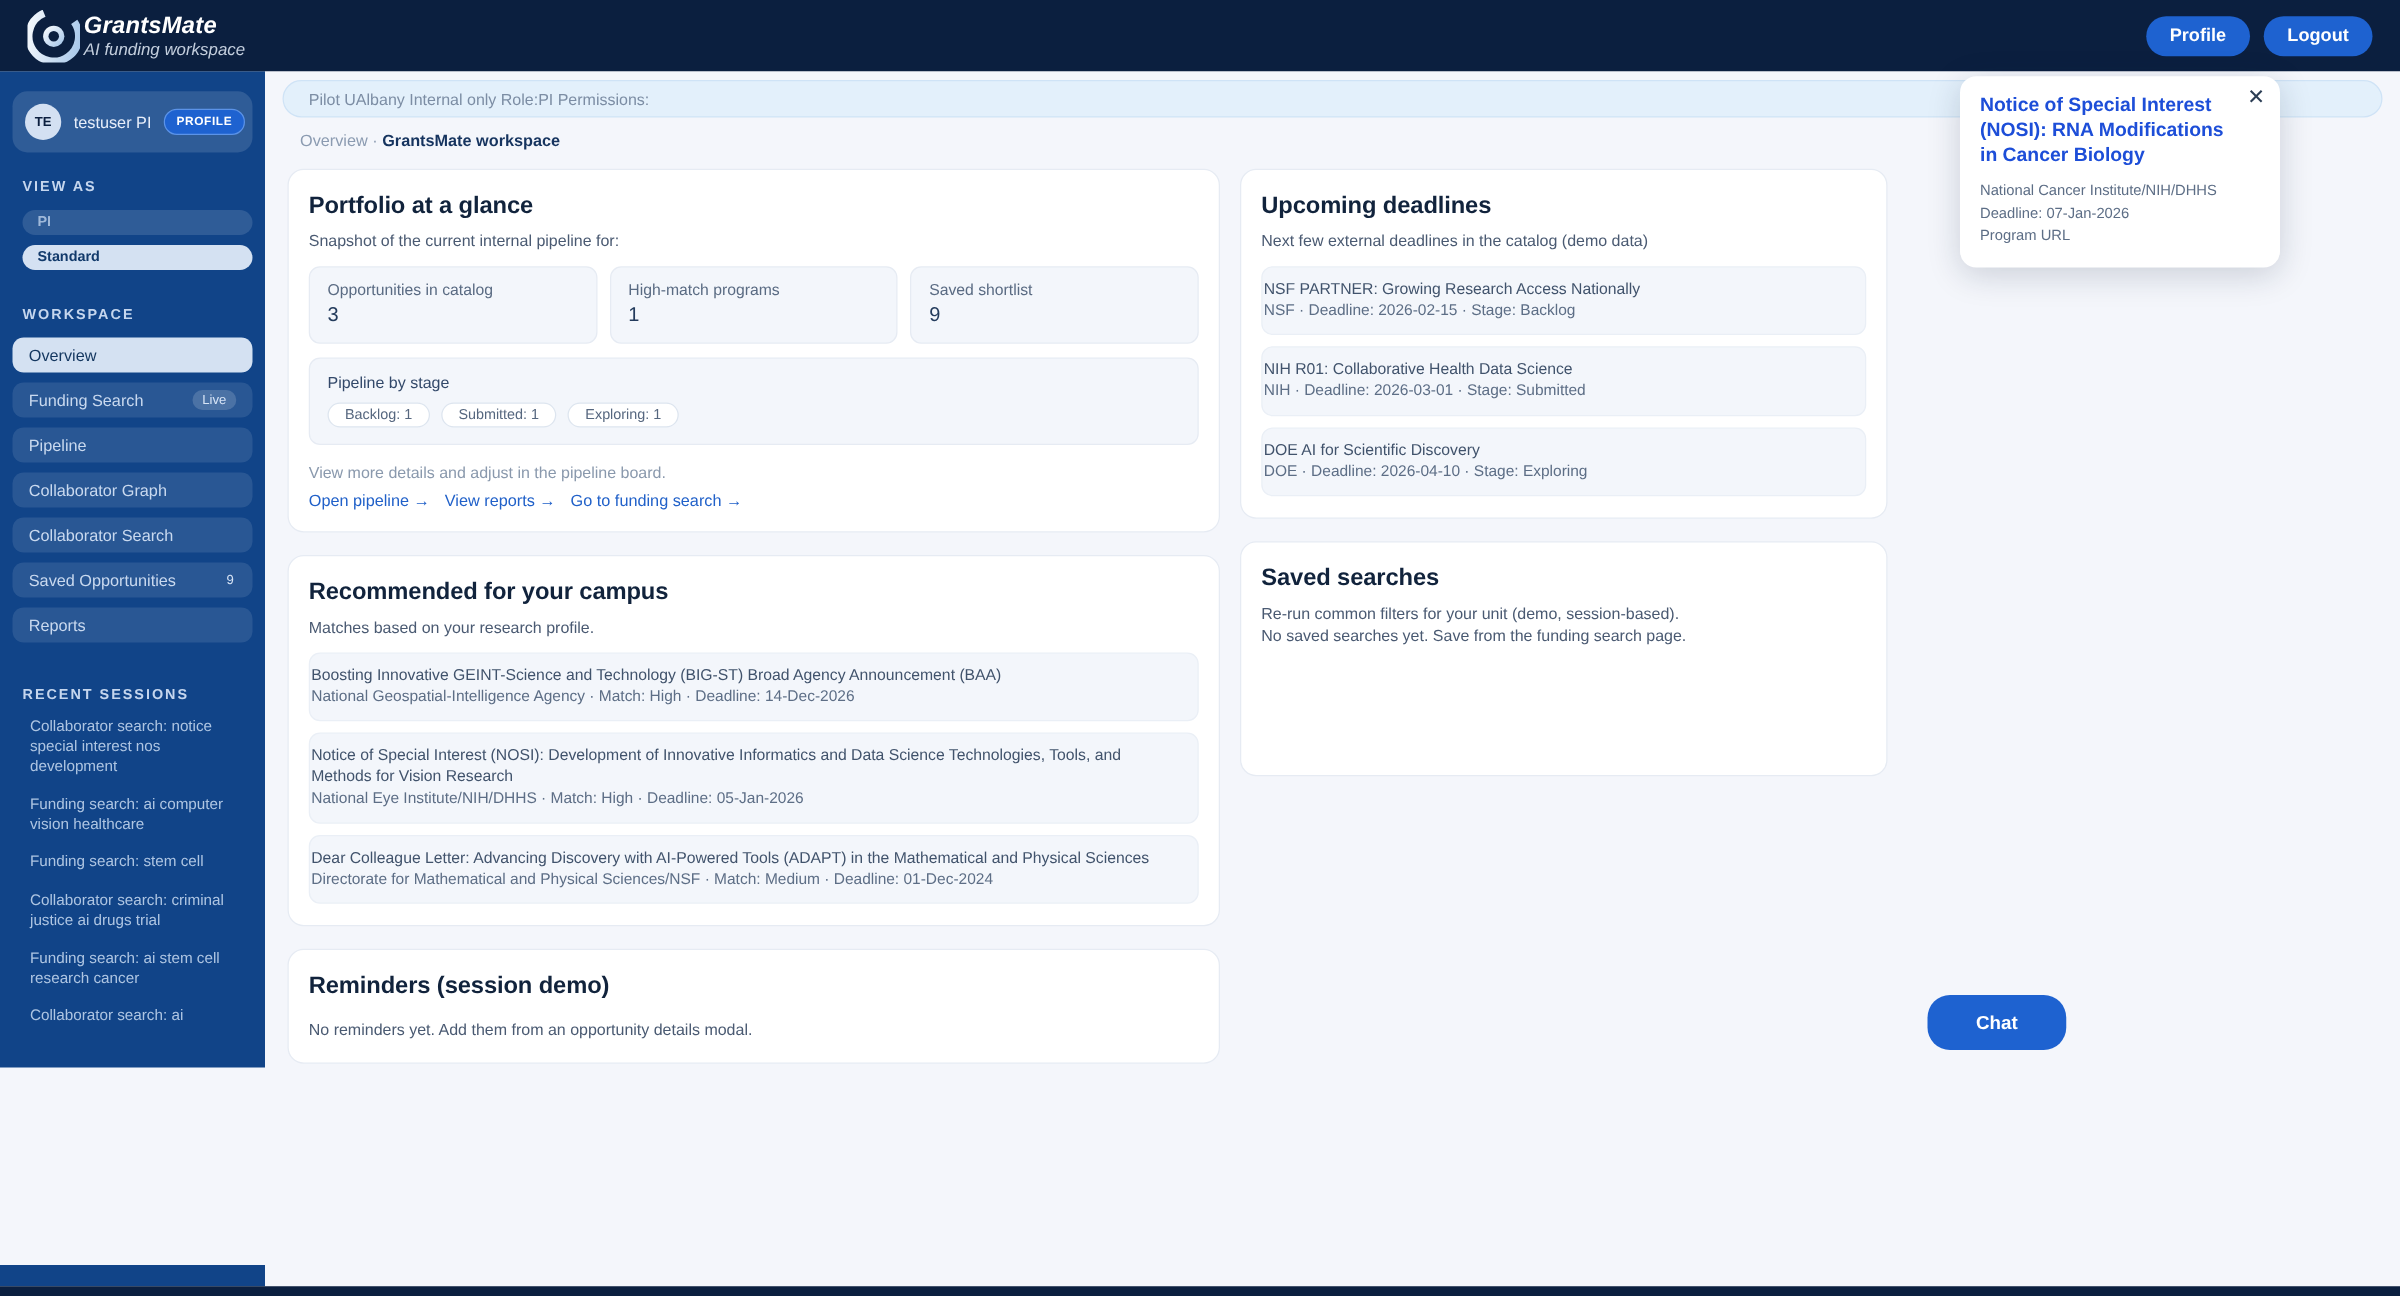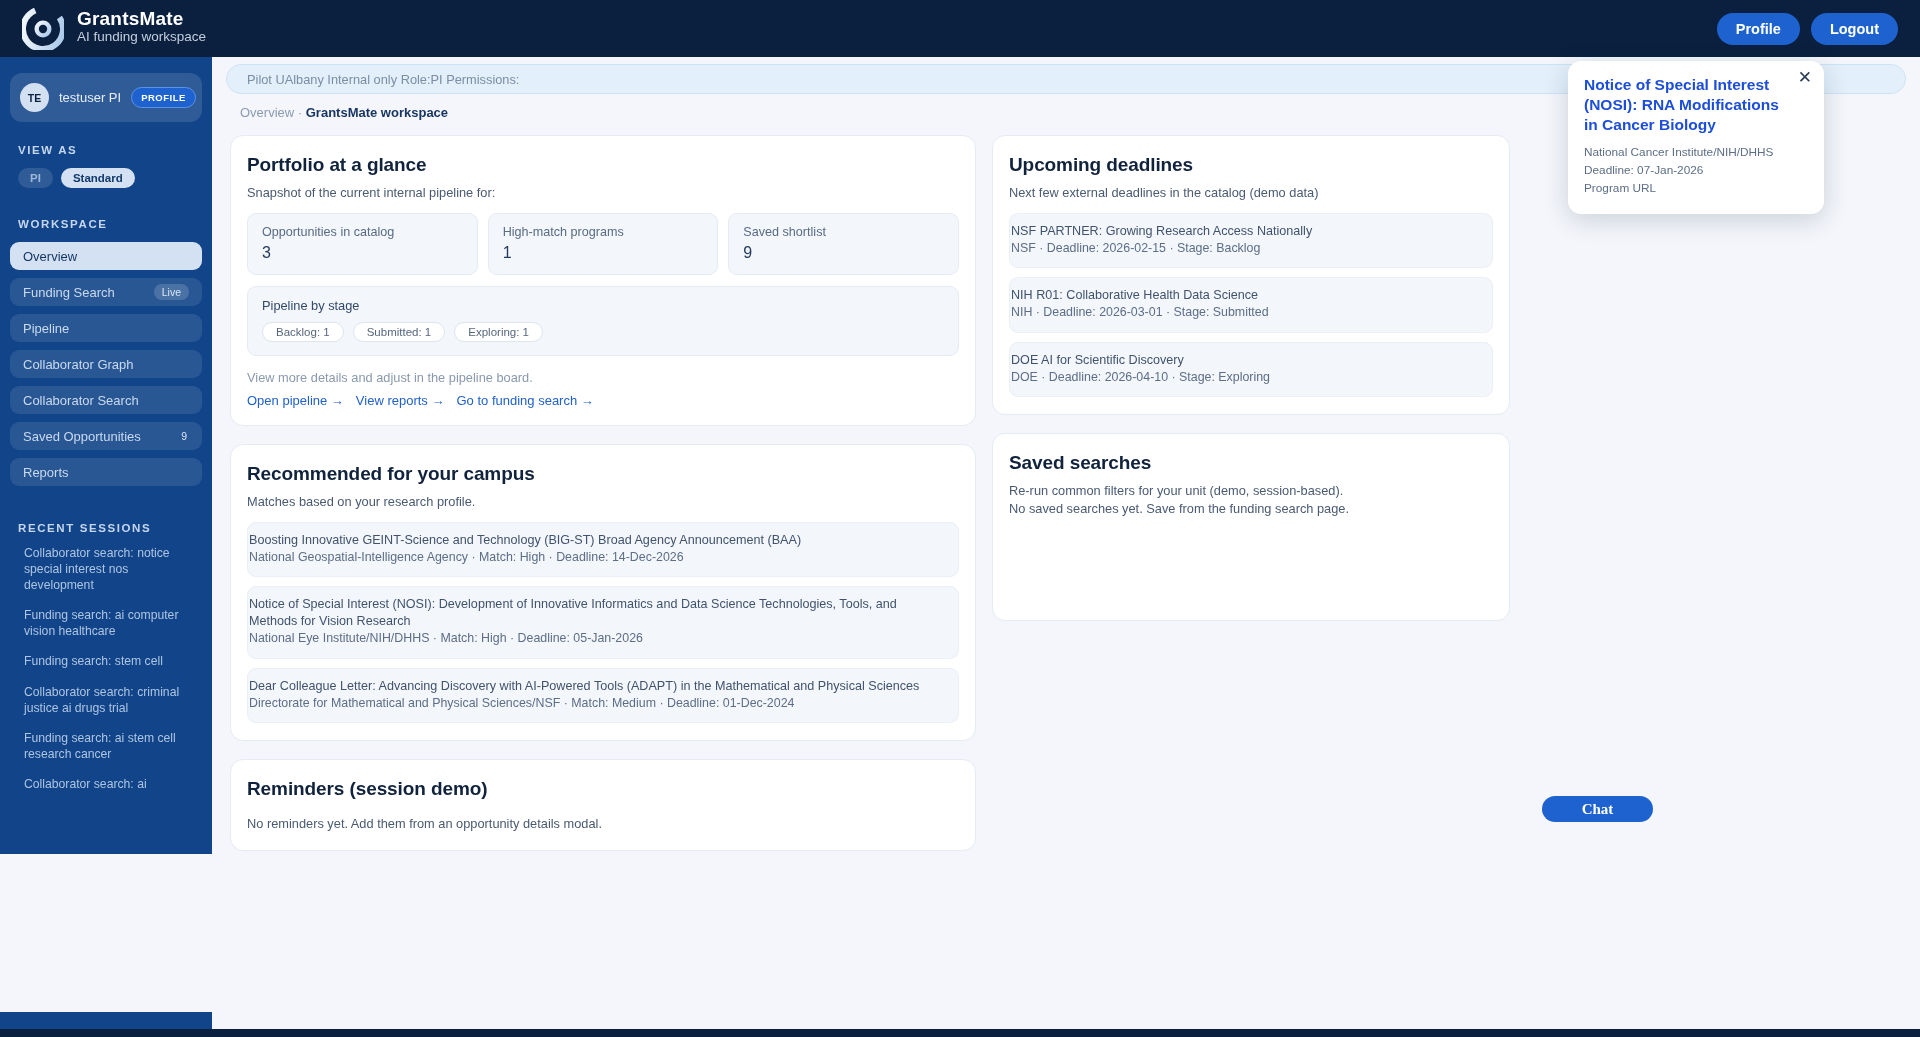--- a/index.html
+++ b/index.html
@@ -14,21 +14,21 @@
 
   
   .topbar {
     position: absolute; top: 0; left: 0;
     width: 1920px; height: 57px;
     background: #0b1f3f;
     display: flex; align-items: center;
     padding: 0 22px;
     z-index: 40;
   }
-  .brand { display: flex; align-items: flex-start; gap: 13px; }
+  .brand { display: flex; align-items: center; gap: 3px; font-style: italic; }
   .logo-mark {
     width: 42px; height: 42px; border-radius: 50%;
     position: relative; flex: 0 0 auto;
   }
   .logo-mark svg { display:block; }
   .brand-text { display: flex; flex-direction: column; line-height: 1.12; }
   .brand-name {
     color: #ffffff; font-size: 19px; font-weight: bold; letter-spacing: .2px;
   }
   .brand-sub { color: #c3cedd; font-size: 13.5px; }
@@ -70,21 +70,21 @@
     background: #1e62d0; color: #fff;
     font-size: 9.5px; font-weight: bold; letter-spacing: .5px;
     border-radius: 11px; padding: 4px 9px;
     border: 1px solid #5b93e8;
     cursor: pointer;
   }
   .sb-label {
     color: #c5d6ee; font-size: 11.5px; font-weight: bold;
     letter-spacing: 1.6px; margin: 0 0 12px 8px;
   }
-  .viewas-row { display: flex; gap: 8px; margin: 0 0 30px 8px; }
+  .viewas-row { display: flex; gap: 8px; margin: 0 0 30px 8px; flex-direction: column; }
   .viewas {
     font-size: 11.5px; font-weight: bold;
     border-radius: 12px; padding: 4px 12px; cursor: pointer;
   }
   .viewas.off { background: rgba(255,255,255,.13); color: #9fb8d9; }
   .viewas.on  { background: #d4e1f2; color: #123a6b; }
 
   .nav-item {
     display: flex; align-items: center;
     background: rgba(255,255,255,.10);
@@ -214,25 +214,25 @@
   .toast-close {
     position: absolute; top: 8px; right: 12px;
     font-size: 17px; color: #2c3e55; cursor: pointer;
     background: none; border: none; line-height: 1;
     font-family: "Liberation Sans", sans-serif;
   }
 
   
   .chat-btn {
     position: absolute; left: 1330px; top: 739px;
-    width: 111px; height: 26px;
+    width: 111px; height: 44px;
     background: #1e62d0; color: #fff;
     border: none; border-radius: 18px;
     font-size: 15px; font-weight: bold; cursor: pointer;
-    font-family: Liberation Serif, serif;
+    font-family: Liberation Sans, sans-serif;
   }
 
   
   .bottom-strip {
     position: absolute; left: 0; top: 1029px;
     width: 1920px; height: 8px;
     background: #0b1f3f;
   }
   .sidebar-bottom {
     position:absolute; left:0; top:1012px; width:212px; height:17px;

